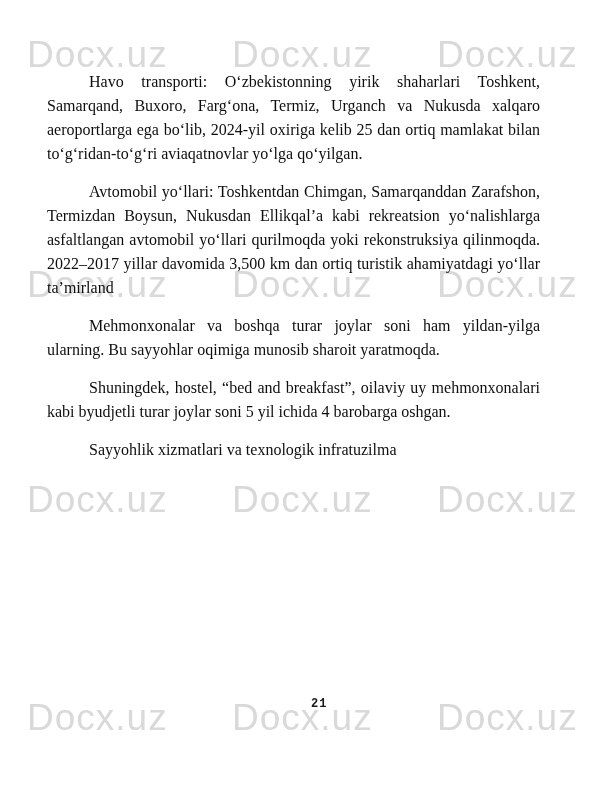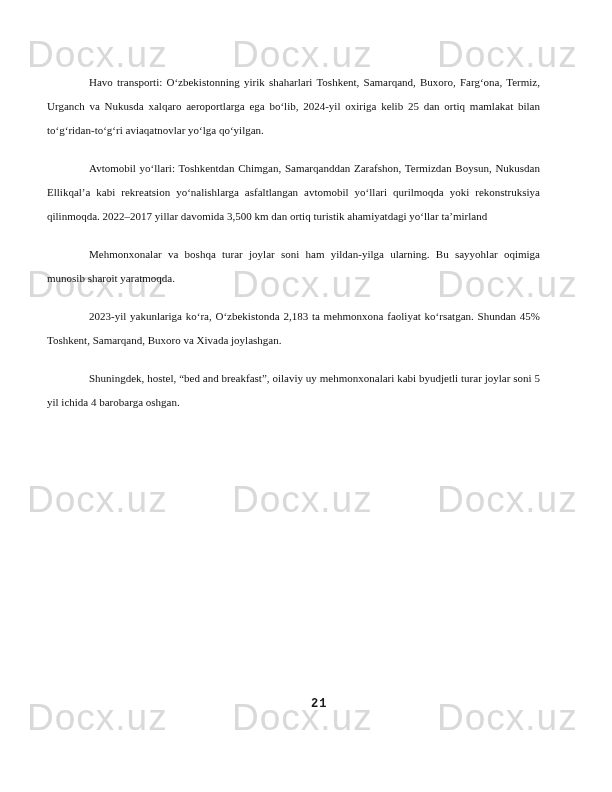--- a/index.html
+++ b/index.html
@@ -41,21 +41,21 @@
   .wm.r3 { top: 481px; }
   .wm.r4 { top: 699px; }
 
   
   .text-block {
     position: absolute;
     z-index: 2;
     left: 47px;
     top: 70px;
     width: 493px;
-    font-size: 11px;
+    font-size: 16px;
     line-height: 24px;
     color: #0e0e0e;
     text-align: justify;
   }
   .text-block p {
     margin: 0 0 14px 0;
     text-indent: 42px;
   }
   .text-block p:last-child { margin-bottom: 0; }
 
@@ -89,19 +89,19 @@
     <span class="wm r3 c3">Docx.uz</span>
     <span class="wm r4 c1">Docx.uz</span>
     <span class="wm r4 c2">Docx.uz</span>
     <span class="wm r4 c3">Docx.uz</span>
   </div>
 
   <div class="text-block">
     <p>Havo transporti: Oʻzbekistonning yirik shaharlari Toshkent, Samarqand, Buxoro, Fargʻona, Termiz, Urganch va Nukusda xalqaro aeroportlarga ega boʻlib, 2024-yil oxiriga kelib 25 dan ortiq mamlakat bilan toʻgʻridan-toʻgʻri aviaqatnovlar yoʻlga qoʻyilgan.</p>
     <p>Avtomobil yoʻllari: Toshkentdan Chimgan, Samarqanddan Zarafshon, Termizdan Boysun, Nukusdan Ellikqalʼa kabi rekreatsion yoʻnalishlarga asfaltlangan avtomobil yoʻllari qurilmoqda yoki rekonstruksiya qilinmoqda. 2022–2017 yillar davomida 3,500 km dan ortiq turistik ahamiyatdagi yoʻllar taʼmirland</p>
     <p>Mehmonxonalar va boshqa turar joylar soni ham yildan-yilga ularning. Bu sayyohlar oqimiga munosib sharoit yaratmoqda.</p>
-    <p>2023-yil yakunlariga koʻra, Oʻzbekistonda 2,183 ta mehmonxona faoliyat koʻrsatgan. Shundan 45% Toshkent, Samarqand, Buxoro va Xivada joylashgan.</p>
     <p>Shuningdek, hostel, “bed and breakfast”, oilaviy uy mehmonxonalari kabi byudjetli turar joylar soni 5 yil ichida 4 barobarga oshgan.</p>
+    <p>Sayyohlik xizmatlari va texnologik infratuzilma</p>
   </div>
 
   <div class="page-number">21</div>
 
 </div>
 
 </body></html>

